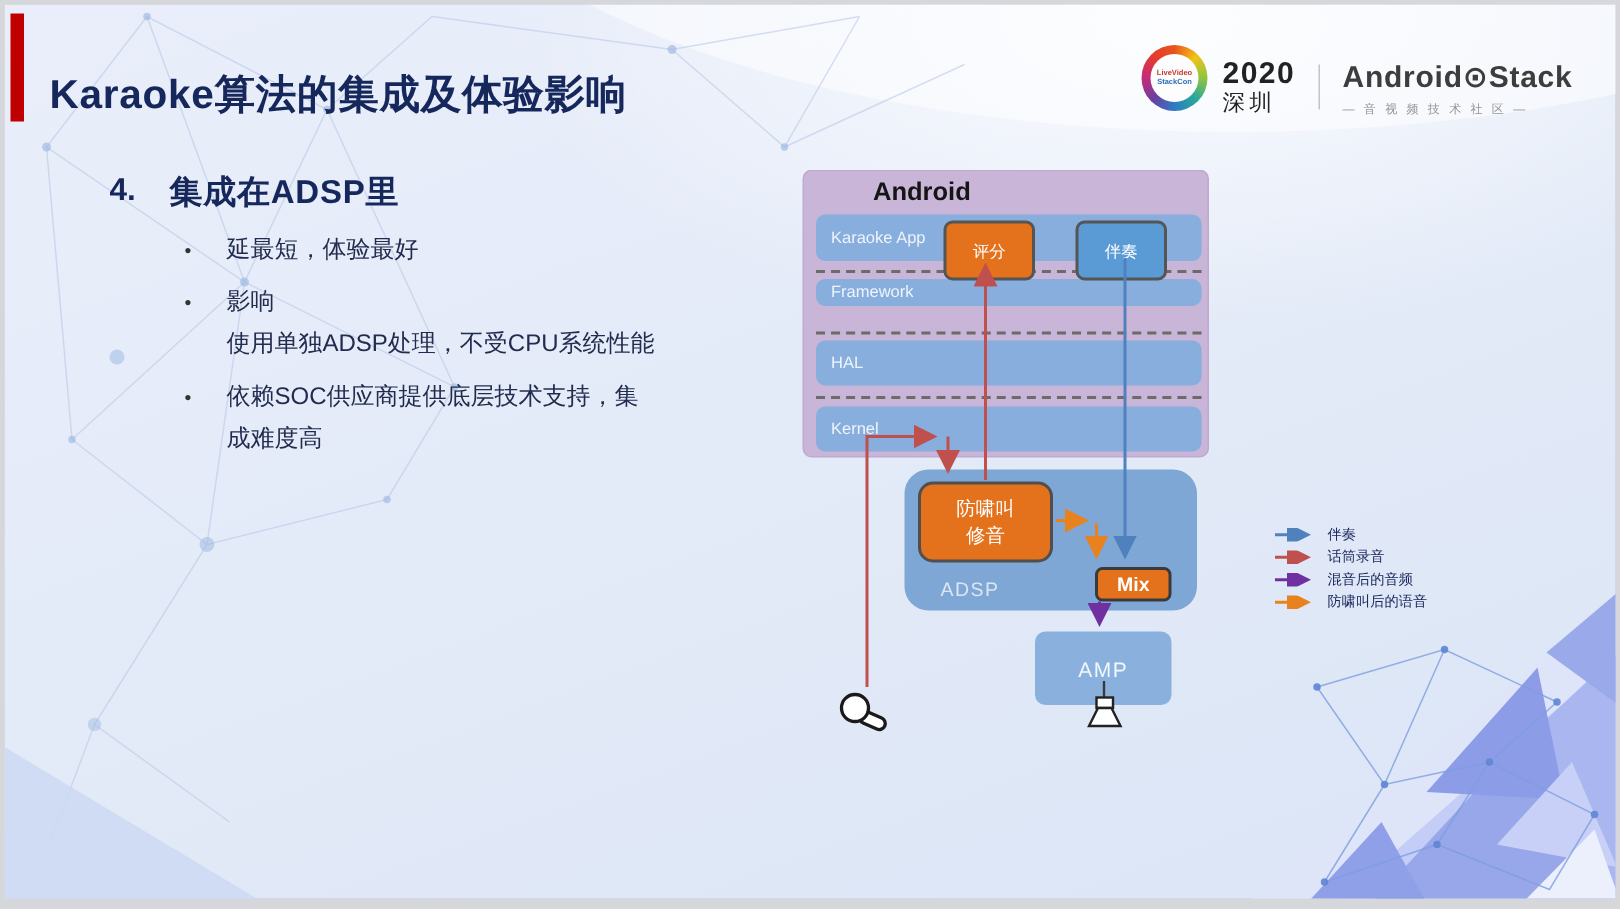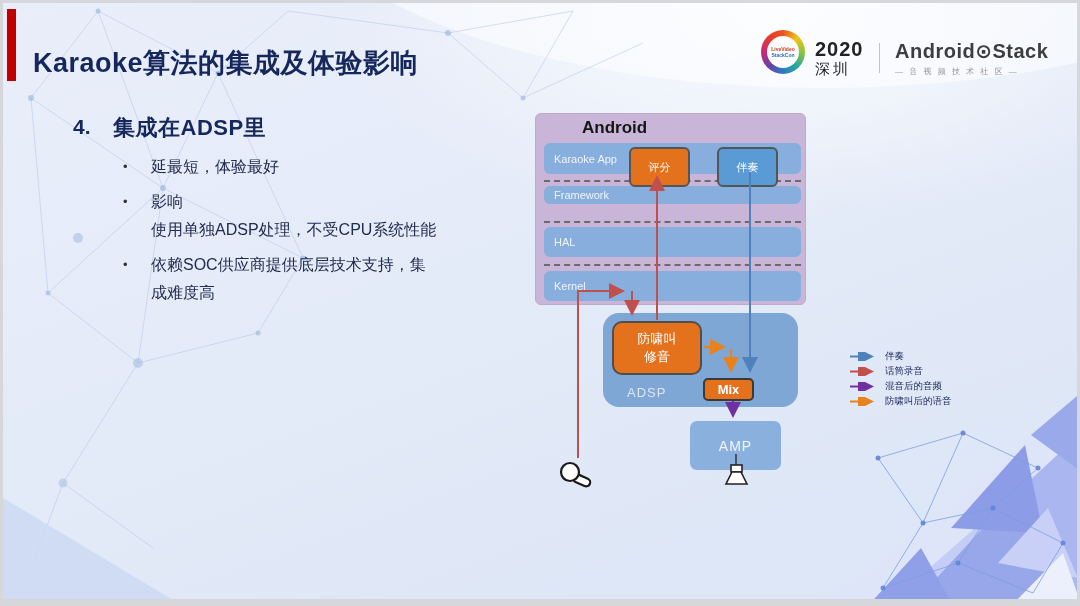--- a/index.html
+++ b/index.html
@@ -45,21 +45,21 @@
   .dash1{top:66px;} .dash2{top:107px;} .dash3{top:150px;}
   .chip{position:absolute;top:33px;width:61px;height:40px;border:2px solid #555;border-radius:6px;box-sizing:border-box;
     display:flex;align-items:center;justify-content:center;color:#fff;font-size:11px;}
   .chip-score{left:93px;background:#e4711c;}
   .chip-acc{left:181px;background:#5b9bd5;}
 
   .adsp-box{position:absolute;left:600px;top:310px;width:195px;height:94px;background:#7ea7d6;border-radius:16px;}
   .adsp-label{position:absolute;left:10px;bottom:7px;color:#dce6f2;font-size:13px;letter-spacing:1px;margin-left:14px;}
   .proc-box{position:absolute;left:9px;top:8px;width:90px;height:54px;background:#e4711c;border:2px solid #4f4f4f;border-radius:10px;box-sizing:border-box;
     display:flex;flex-direction:column;align-items:center;justify-content:center;color:#fff;font-size:13px;line-height:18px;text-align:right;}
-  .mix-box{position:absolute;left:100px;top:65px;width:51px;height:23px;background:#e4711c;border:2px solid #3a3a3a;border-radius:5px;box-sizing:border-box;
+  .mix-box{position:absolute;left:127px;top:65px;width:51px;height:23px;background:#e4711c;border:2px solid #3a3a3a;border-radius:5px;box-sizing:border-box;
     display:flex;align-items:center;justify-content:center;color:#fff;font-size:13px;font-weight:bold;}
   .amp-box{position:absolute;left:687px;top:418px;width:91px;height:49px;background:#8ab1de;border-radius:7px;
     display:flex;align-items:center;justify-content:center;color:#f2f6fb;font-size:14px;letter-spacing:1px;}
 
   .arrows{position:absolute;left:0;top:0;width:1080px;height:606px;pointer-events:none;}
 
   
   .legend{position:absolute;left:846px;top:346px;}
   .legend-row{display:flex;align-items:center;height:14px;margin-bottom:1px;}
   .legend-row svg{margin-right:6px;}

